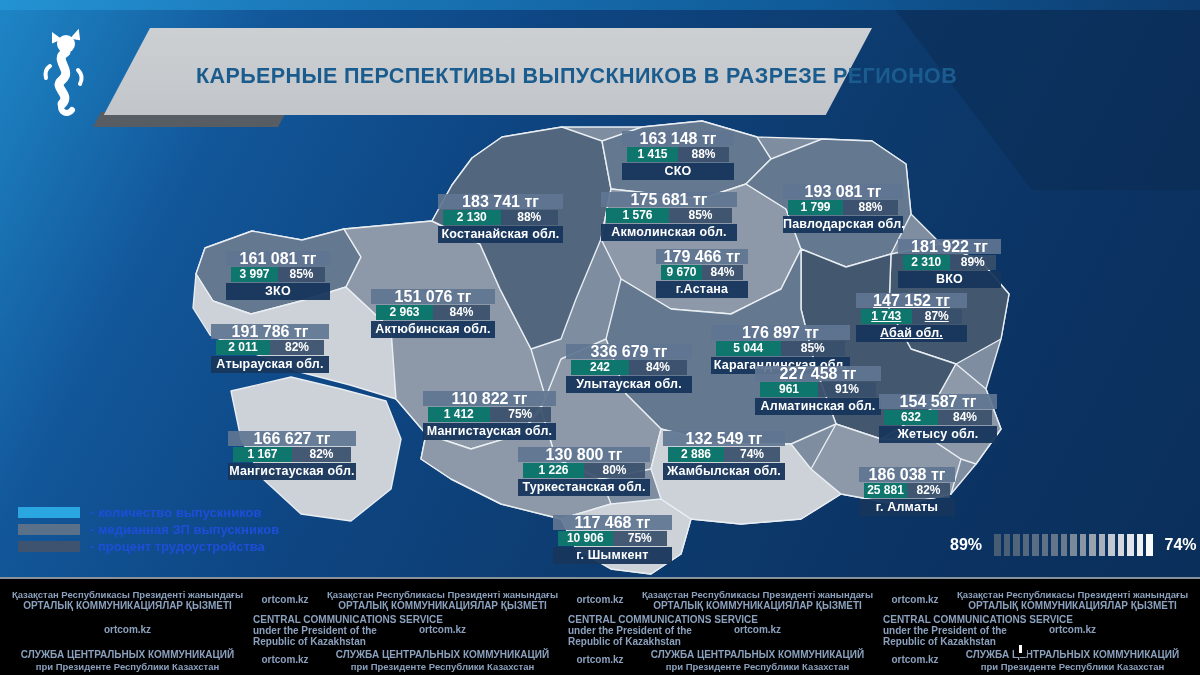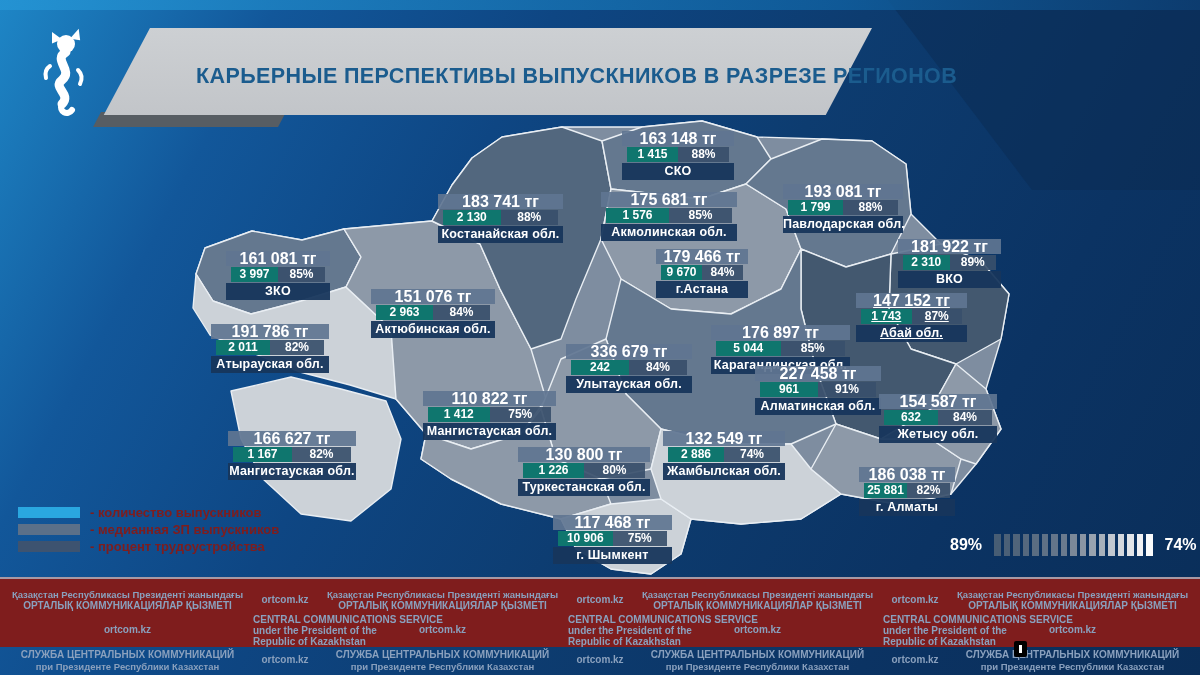--- a/index.html
+++ b/index.html
@@ -40,30 +40,30 @@
   .rlabel .r2{display:flex;height:15px;margin:0 5px 1px 5px;}
   .rlabel .r2 .cnt{flex:1 1 50%;background:#0f766e;font-size:12px;line-height:15px;}
   .rlabel .r2 .pct{flex:1 1 50%;background:rgba(56,79,107,.92);font-size:12px;line-height:15px;}
   .rlabel .r3{height:17px;line-height:17px;font-size:12.5px;background:rgba(23,54,92,.95);
     white-space:nowrap;letter-spacing:.2px;}
 
   
   .legend{position:absolute;left:18px;top:504px;}
   .legend-row{display:flex;align-items:center;height:17px;}
   .legend-swatch{width:62px;height:11px;margin-right:10px;}
-  .legend-label{color:#7f1d1d;font-size:13px;font-weight:bold;white-space:nowrap;}
+  .legend-label{color:#1d4ed8;font-size:13px;font-weight:bold;white-space:nowrap;}
 
   
   .scale{position:absolute;left:950px;top:534px;display:flex;align-items:center;}
   .scale-label{color:#fff;font-size:16px;font-weight:bold;}
   .scale-bars{display:flex;gap:3px;margin:0 12px;}
   .scale-bar{width:6.5px;height:22px;}
 
   
-  .footer{position:absolute;left:0;top:577px;width:1200px;height:70px;background:#7f1d1d;}
+  .footer{position:absolute;left:0;top:577px;width:1200px;height:98px;background:#000000;}
   .footline{width:1200px;height:2px;background:#b5c3d2;opacity:.75;}
   .foot-cols{display:flex;width:1200px;padding:6px 2px 0 2px;}
   .fcol{display:flex;flex-direction:column;color:#8aa0bd;font-weight:bold;text-align:center;}
   .fcol-wide{width:252px;}
   .fcol-narrow{width:64px;}
   .frow{height:30px;display:flex;flex-direction:column;justify-content:center;overflow:visible;}
   .ft-sm{font-size:9.5px;line-height:11px;white-space:nowrap;}
   .ft-md{font-size:10px;line-height:12px;white-space:nowrap;}
   .ft-en{font-size:10px;line-height:11px;white-space:nowrap;}
 

